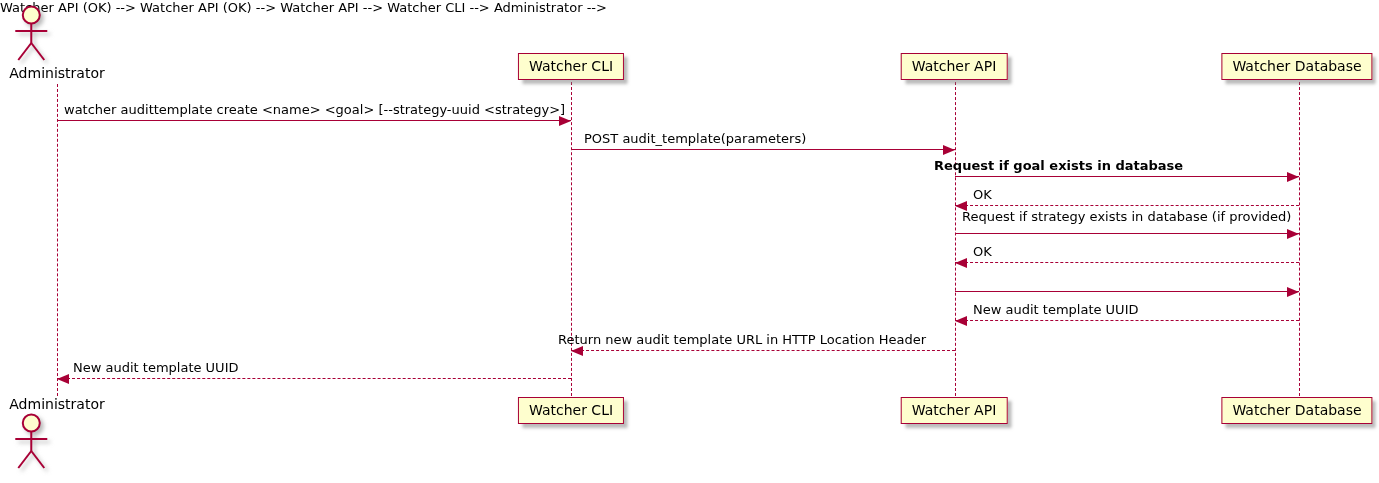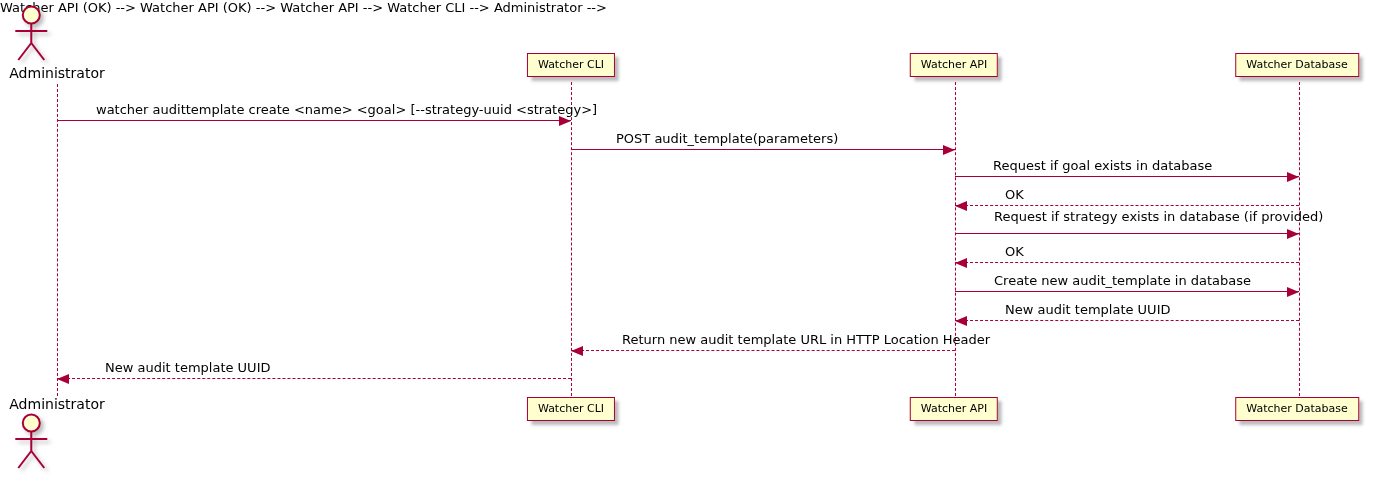--- a/index.html
+++ b/index.html
@@ -10,30 +10,30 @@
     background:#ffffff;
   }
   .actor { position:absolute; display:flex; flex-direction:column; align-items:flex-start;
            transform:translateX(-50%); }
   .actor svg { filter:drop-shadow(3px 3px 2px rgba(130,130,130,0.55)); }
   .actor-label { font-size:14px; white-space:nowrap; margin-top:1px; }
   .lifeline { position:absolute; width:0; border-left:1px dashed var(--accent); }
   .pbox {
     position:absolute; transform:translateX(-50%);
     background:var(--fill); border:1.5px solid var(--accent);
-    padding:4px 10px 5px 10px; font-size:11px; white-space:nowrap;
+    padding:4px 10px 5px 10px; font-size:14px; white-space:nowrap;
     box-shadow:4px 4px 3px rgba(130,130,130,0.55);
   }
   .msg-line { position:absolute; height:0; border-top:1px solid var(--accent); }
   .msg-line.dashed { border-top-style:dashed; }
   .head { position:absolute; width:0; height:0;
           border-top:5px solid transparent; border-bottom:5px solid transparent; }
   .head.r { border-left:12px solid var(--accent); }
   .head.l { border-right:12px solid var(--accent); }
-  .msg-label { position:absolute; white-space:nowrap; height:16px; line-height:16px;margin-left:32px; }
+  .msg-label { position:absolute; white-space:nowrap; height:16px; line-height:16px; }
 </style>
 </head>
 <body>
 
 <div class="canvas">
 
   
   <div class="lifeline" style="left:57px; top:84px; height:312px;"></div>
   <div class="lifeline" style="left:571px; top:82px; height:314px;"></div>
   <div class="lifeline" style="left:955px; top:82px; height:314px;"></div>
@@ -61,51 +61,50 @@
   <div class="msg-label" style="left:64px; top:102px;">watcher audittemplate create &lt;name&gt; &lt;goal&gt; [--strategy-uuid &lt;strategy&gt;]</div>
   <div class="msg-line" style="left:57px; top:120px; width:514px;"></div>
   <div class="head r" style="left:559px; top:115.5px;"></div>
 
   
   <div class="msg-label" style="left:584px; top:131px;">POST audit_template(parameters)</div>
   <div class="msg-line" style="left:571px; top:149px; width:384px;"></div>
   <div class="head r" style="left:943px; top:144.5px;"></div>
 
   
-  <div class="msg-label" style="left:961px; top:158px;">Request if goal exists in database</div>
+  <div class="msg-label" style="left:934px; top:158px;font-weight:bold;">Request if goal exists in database</div>
   <div class="msg-line" style="left:955px; top:176px; width:344px;"></div>
   <div class="head r" style="left:1287px; top:171.5px;"></div>
 
    Watcher API (OK) --&gt;
   <div class="msg-label" style="left:973px; top:187px;">OK</div>
   <div class="msg-line dashed" style="left:955px; top:205px; width:344px;"></div>
   <div class="head l" style="left:955px; top:200.5px;"></div>
 
   
   <div class="msg-label" style="left:962px; top:209px;">Request if strategy exists in database (if provided)</div>
   <div class="msg-line" style="left:955px; top:233px; width:344px;"></div>
   <div class="head r" style="left:1287px; top:228.5px;"></div>
 
    Watcher API (OK) --&gt;
   <div class="msg-label" style="left:973px; top:244px;">OK</div>
   <div class="msg-line dashed" style="left:955px; top:262px; width:344px;"></div>
   <div class="head l" style="left:955px; top:257.5px;"></div>
 
   
-  <div class="msg-label" style="left:962px; top:273px;">Create new audit_template in database</div>
   <div class="msg-line" style="left:955px; top:291px; width:344px;"></div>
   <div class="head r" style="left:1287px; top:286.5px;"></div>
 
    Watcher API --&gt;
   <div class="msg-label" style="left:973px; top:302px;">New audit template UUID</div>
   <div class="msg-line dashed" style="left:955px; top:320px; width:344px;"></div>
   <div class="head l" style="left:955px; top:315.5px;"></div>
 
    Watcher CLI --&gt;
-  <div class="msg-label" style="left:590px; top:332px;">Return new audit template URL in HTTP Location Header</div>
+  <div class="msg-label" style="left:558px; top:332px;">Return new audit template URL in HTTP Location Header</div>
   <div class="msg-line dashed" style="left:571px; top:350px; width:384px;"></div>
   <div class="head l" style="left:571px; top:345.5px;"></div>
 
    Administrator --&gt;
   <div class="msg-label" style="left:73px; top:360px;">New audit template UUID</div>
   <div class="msg-line dashed" style="left:57px; top:378px; width:514px;"></div>
   <div class="head l" style="left:57px; top:373.5px;"></div>
 
   
   <div class="pbox" style="left:571px; top:397px;">Watcher CLI</div>

